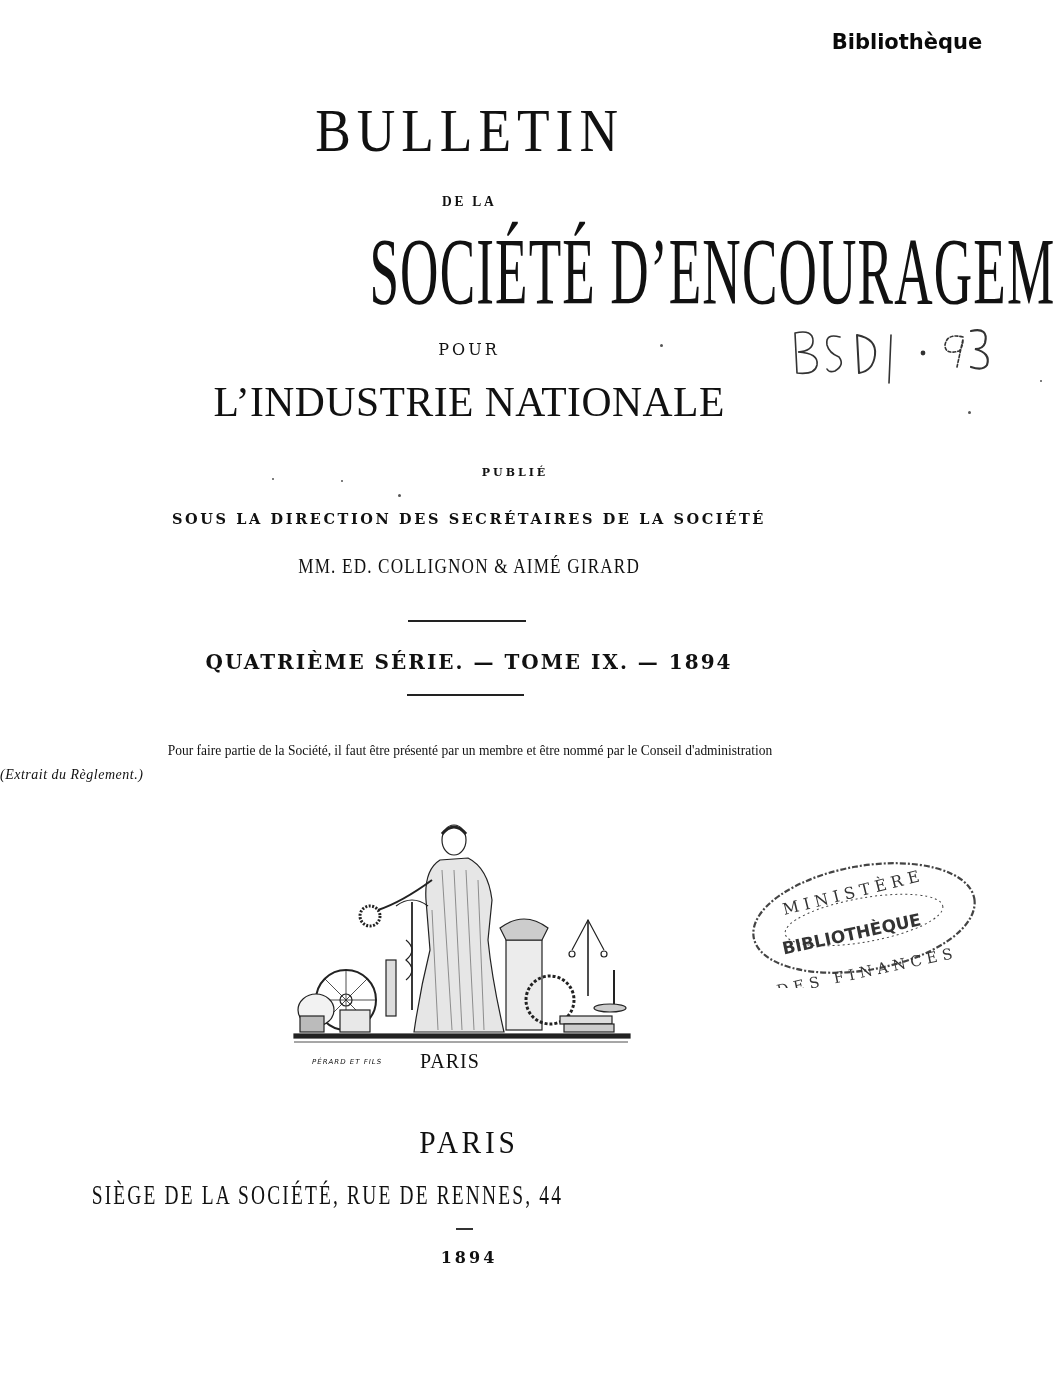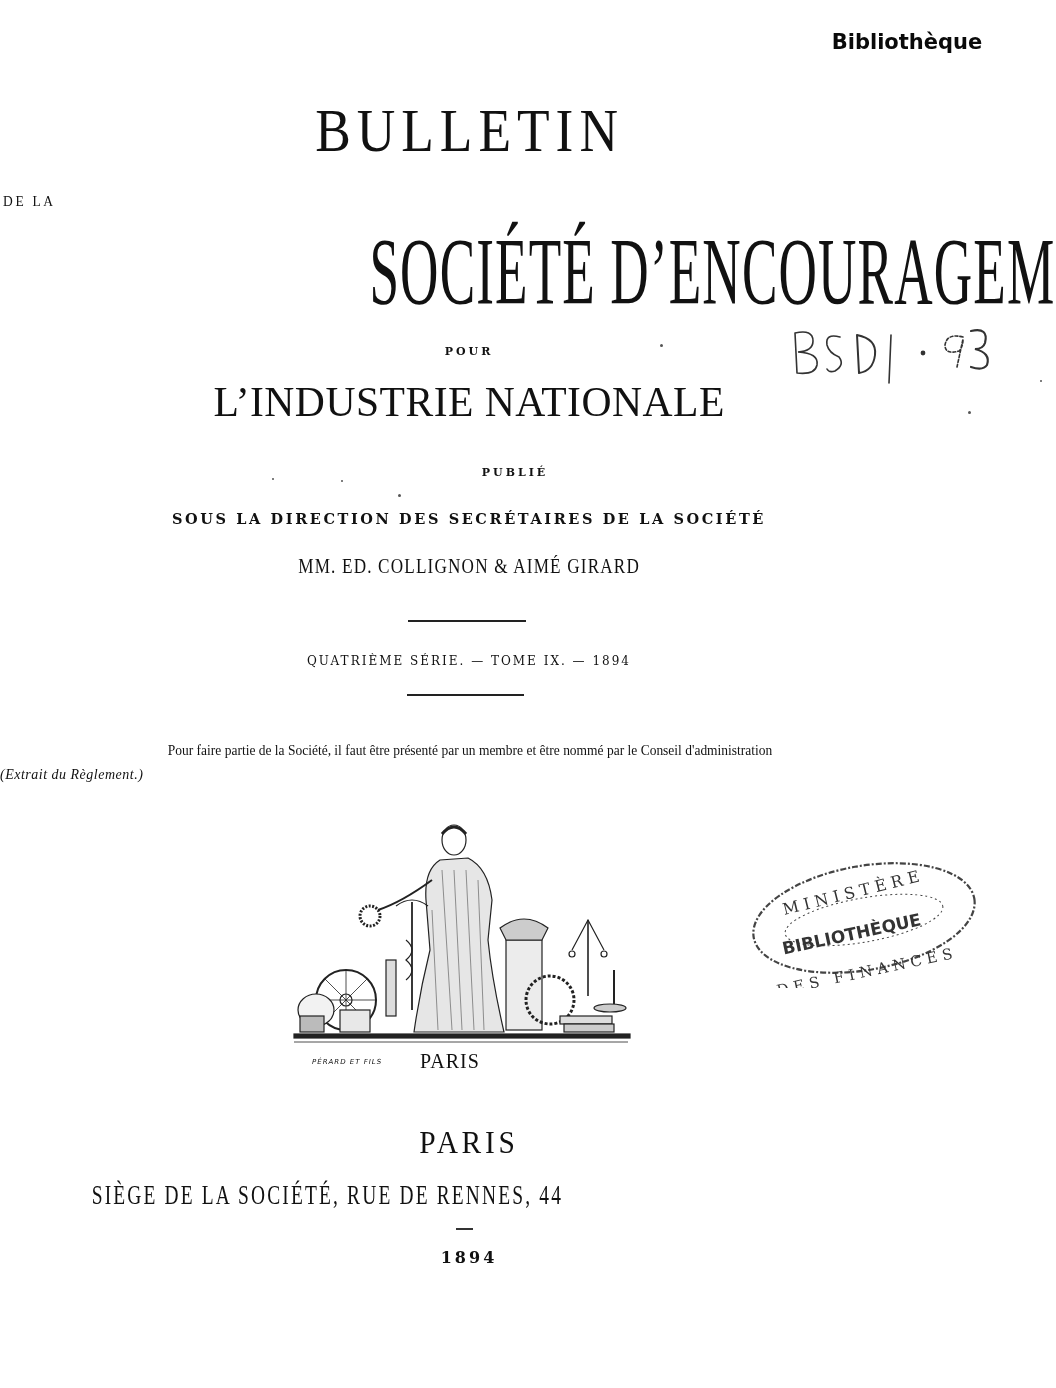--- a/index.html
+++ b/index.html
@@ -6,47 +6,47 @@
     body { width: 1056px; height: 1388px; position: relative; overflow: hidden; color: #111; font-family: "DejaVu Serif", serif; }
     .abs { position: absolute; }
 
     .stamp-sein { left: 812px; top: 30px; width: 190px; text-align: center; font-family: "DejaVu Sans", sans-serif; font-weight: bold; color: #0a0a0a; }
     .stamp-sein .l1 { font-size: 37px; letter-spacing: 2px; line-height: 40px; }
     .stamp-sein .l2 { font-size: 21px; line-height: 24px; margin-top: 0px; letter-spacing: 0px; }
 
     .bulletin { top: 95px; left: 0; width: 940px; text-align: center; }
     .bulletin span { font-family: "Liberation Serif", serif; font-size: 62px; letter-spacing: 7px; transform: scaleX(0.86); display: inline-block; font-weight: normal; }
 
-    .dela { top: 191px; left: 0; width: 938px; text-align: left; }
+    .dela { top: 191px; left: 0; width: 938px; text-align: center; font-weight: bold; }
     .dela span { font-family: "Liberation Serif", serif; font-size: 15px; letter-spacing: 3px; transform: scaleX(0.9); display: inline-block; }
 
     .societe { top: 225px; left: 58px; width: 820px; text-align: center; white-space: nowrap; }
     .societe span { font-family: "Liberation Serif", serif; font-size: 95px; transform: scaleX(0.56); display: inline-block; line-height: 95px; letter-spacing: 2px; }
 
     .pour { top: 340px; left: 0; width: 938px; text-align: center; }
-    .pour span { font-family: "DejaVu Serif", serif; font-size: 11px; font-weight: bold; letter-spacing: 3px; }
+    .pour span { font-family: "DejaVu Serif", serif; font-size: 16px; font-weight: normal; letter-spacing: 3px; }
 
     .industrie { top: 378px; left: 0; width: 938px; text-align: center; }
     .industrie span { font-family: "Liberation Serif", serif; font-size: 42px; display: inline-block; transform: scaleX(0.99); letter-spacing: 0.5px; }
 
     .publie { top: 461px; left: 0; width: 938px; text-align: center; padding-left: 46px; }
     .publie span { font-family: "DejaVu Serif", serif; font-size: 11px; font-weight: bold; letter-spacing: 3px; }
 
     .sous { top: 509px; left: 0; width: 938px; text-align: center; }
     .sous span { font-family: "DejaVu Serif", serif; font-size: 14.5px; font-weight: bold; letter-spacing: 2.6px; }
 
     .mm { top: 553px; left: 0; width: 938px; text-align: center; }
     .mm span { font-family: "Liberation Serif", serif; font-size: 22px; display: inline-block; transform: scaleX(0.78); letter-spacing: 1.5px; }
 
     .rule { height: 2px; background: #222; }
     .rule1 { top: 620px; left: 408px; width: 118px; }
     .rule2 { top: 694px; left: 407px; width: 117px; }
 
     .serie { top: 650px; left: 0; width: 938px; text-align: center; }
-    .serie span { font-family: "DejaVu Serif", serif; font-size: 12px; font-weight: normal; letter-spacing: 2px; }
+    .serie span { font-family: "DejaVu Serif", serif; font-size: 20px; font-weight: bold; letter-spacing: 2px; }
 
     .pourfaire { top: 740px; left: 60px; width: 820px; text-align: center; }
     .pourfaire span { font-family: "Liberation Serif", serif; font-size: 14.5px; display: inline-block; transform: scaleX(0.93); }
 
     .extrait { top: 764px; left: 0; width: 938px; text-align: left; }
     .extrait span { font-family: "Liberation Serif", serif; font-size: 14px; font-style: italic; letter-spacing: 0.5px; }
 
     .handwriting { left: 785px; top: 325px; width: 210px; height: 60px; }
 
     .vignette { left: 292px; top: 810px; width: 340px; height: 240px; }

